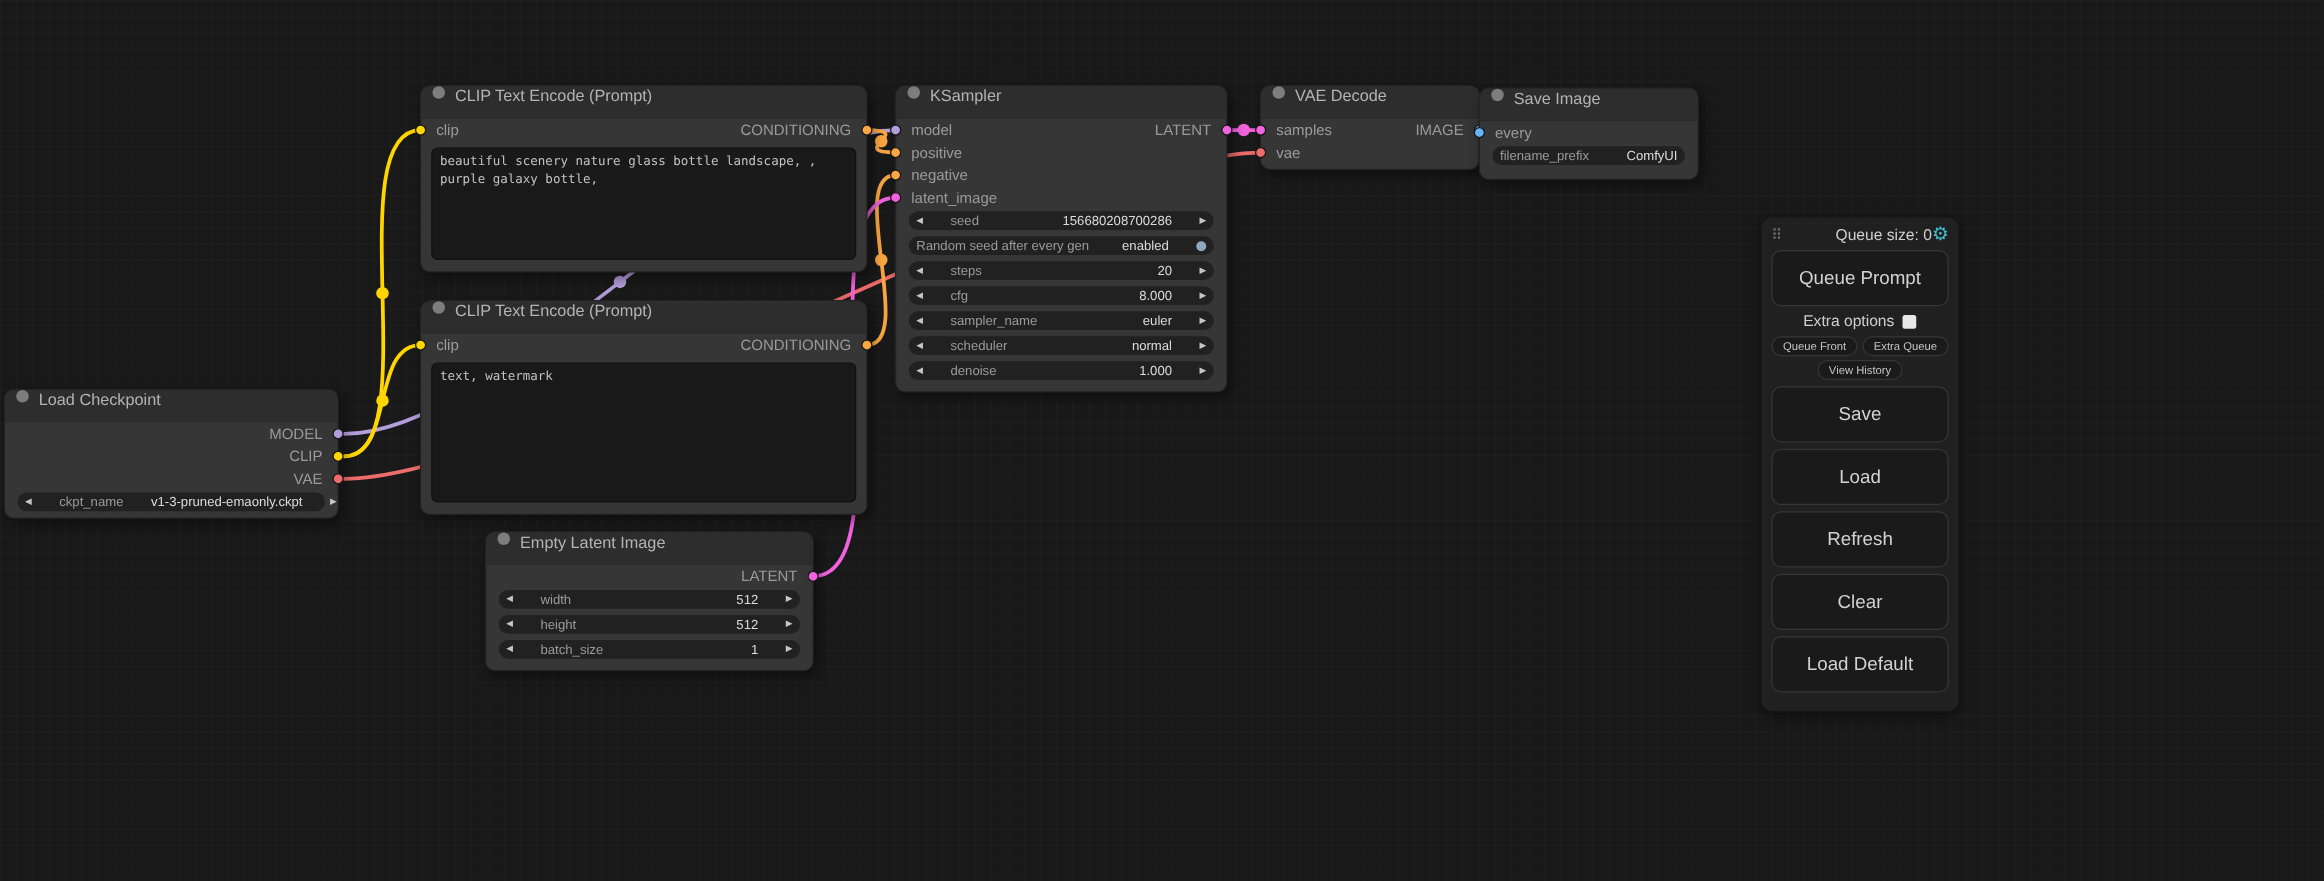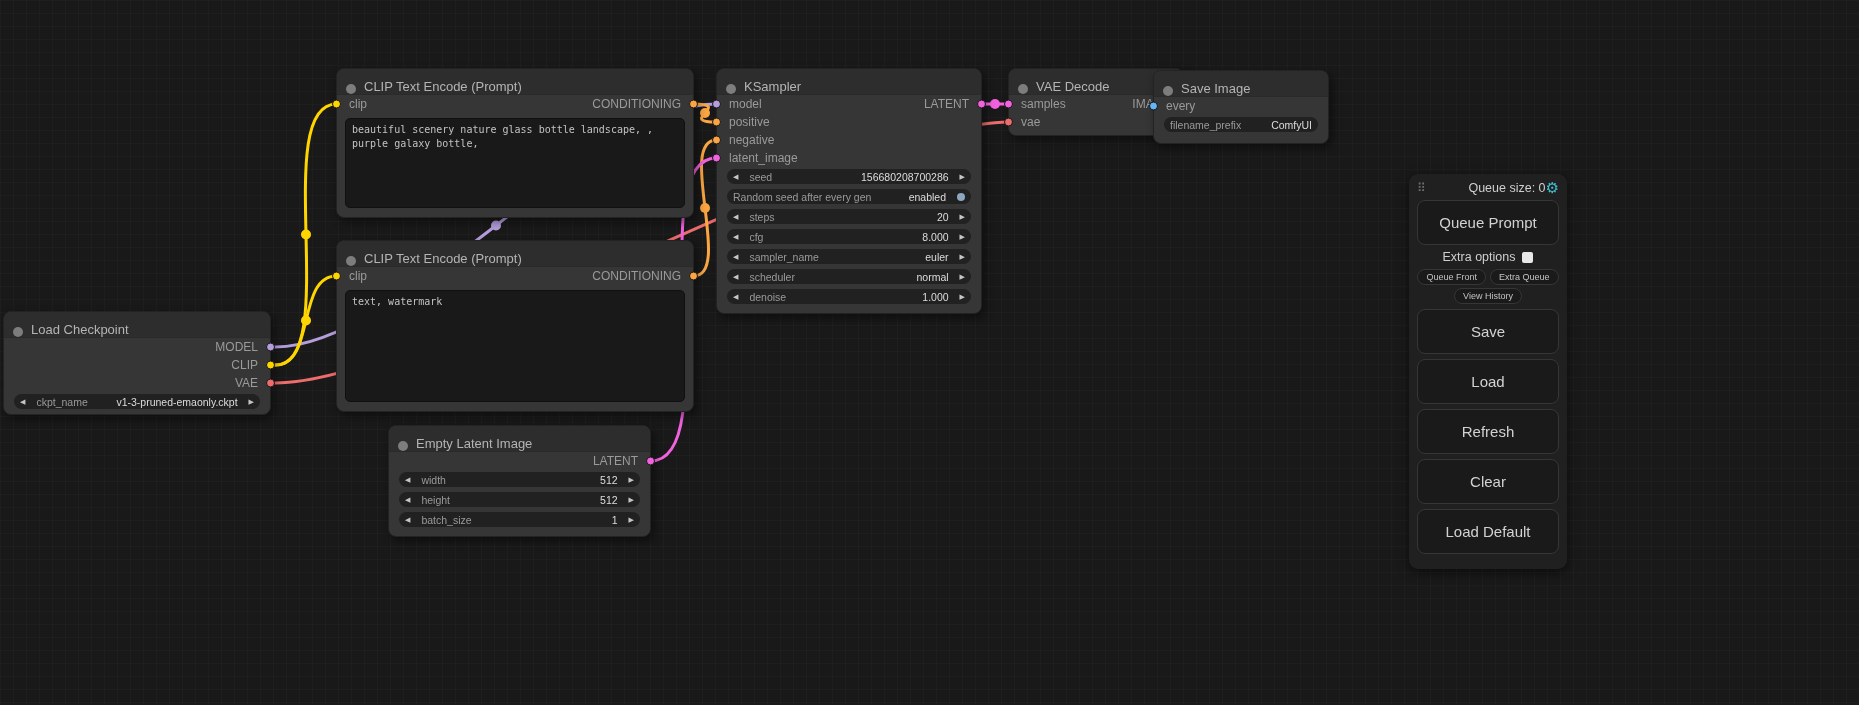--- a/index.html
+++ b/index.html
@@ -7,31 +7,31 @@
   body{background:#191919;font-family:"Liberation Sans",sans-serif;position:relative}
   #canvas{position:absolute;inset:0;
     background-image:
       linear-gradient(rgba(255,255,255,.022) 1px,transparent 1px),
       linear-gradient(90deg,rgba(255,255,255,.022) 1px,transparent 1px);
     background-size:13px 13px}
   #links-svg{position:absolute;left:0;top:0;width:1859px;height:705px;z-index:1;pointer-events:none}
 
   .node{position:absolute;z-index:2;background:#363636;border:1px solid #232323;border-radius:8px;
         box-shadow:3px 4px 10px rgba(0,0,0,.45);display:flex;flex-direction:column}
-  .node-title{flex:0 0 26px;background:#2d2d2d;border-radius:7px 7px 0 0;display:flex;align-items:flex-end;
+  .node-title{flex:0 0 26px;background:#2d2d2d;border-radius:7px 7px 0 0;display:flex;align-items:flex-start;
         gap:8px;padding:0 9px;color:#b4b4b4;font-size:13px;border-bottom:1px solid #2a2a2a}
   .collapse-dot{width:10px;height:10px;border-radius:50%;background:#7d7d7d;flex:0 0 auto}
   .slot{position:relative;height:18px;display:flex;align-items:center;padding:0 12px;font-size:12px;color:#9a9a9a}
   .out-label{margin-left:auto}
   .sdot{position:absolute;top:50%;width:9px;height:9px;border-radius:50%;transform:translateY(-50%);
         border:1px solid #161616;background:#888}
   .sdot.in{left:-5px}
   .sdot.out{right:-5px}
   .widget{flex:0 0 15px;margin:2px 10px 3px;background:#212121;border-radius:8px;display:flex;align-items:center;
-        padding:0 6px;font-size:10.5px;color:#9a9a9a;gap:11px;white-space:nowrap}
+        padding:0 6px;font-size:10.5px;color:#9a9a9a;gap:22px;white-space:nowrap}
   .widget .arrow{color:#c6c6c6;font-size:7px;line-height:1}
   .widget .w-value{margin-left:auto;color:#dcdcdc}
   .toggle-dot{width:8px;height:8px;border-radius:50%;background:#8fa6c0;flex:0 0 auto}
   textarea.prompt{flex:1;margin:5px 8px 9px;background:#191919;border:1px solid #101010;border-radius:5px;
         color:#c3c3c3;font:10px/1.4 "DejaVu Sans Mono",monospace;padding:4px 6px;resize:none;outline:none;overflow:hidden}
 
   .menu{position:absolute;z-index:3;left:1409px;top:174px;width:158px;background:#202020;border-radius:9px;
         padding:6px 8px 10px;box-shadow:0 3px 12px rgba(0,0,0,.55)}
   .menu-header{display:flex;align-items:center;color:#cfcfcf;font-size:12.5px;margin-bottom:5px}
   .drag-handle{color:#6f6f6f;font-size:12px;margin-right:4px;cursor:move}
@@ -228,21 +228,21 @@
       <span>samples</span>
       <span class="out-label">IMAGE</span>
       <span class="sdot out" style="background: rgb(100, 181, 246);"></span>
     </div>
     <div class="slot">
       <span class="sdot in" style="background: rgb(237, 108, 108);"></span>
       <span>vae</span>
     </div>
   </div>
 
-  <div class="node" style="left:1153px;top:70px;width:176px;height:74px">
+  <div class="node" style="left:1183px;top:70px;width:176px;height:74px">
     <div class="node-title">
       <span class="collapse-dot"></span>
       <span>Save Image</span>
     </div>
     <div class="slot">
       <span class="sdot in" style="background: rgb(100, 181, 246);"></span>
       <span>every</span>
     </div>
     <div class="widget">
       <span class="w-name">filename_prefix</span>

